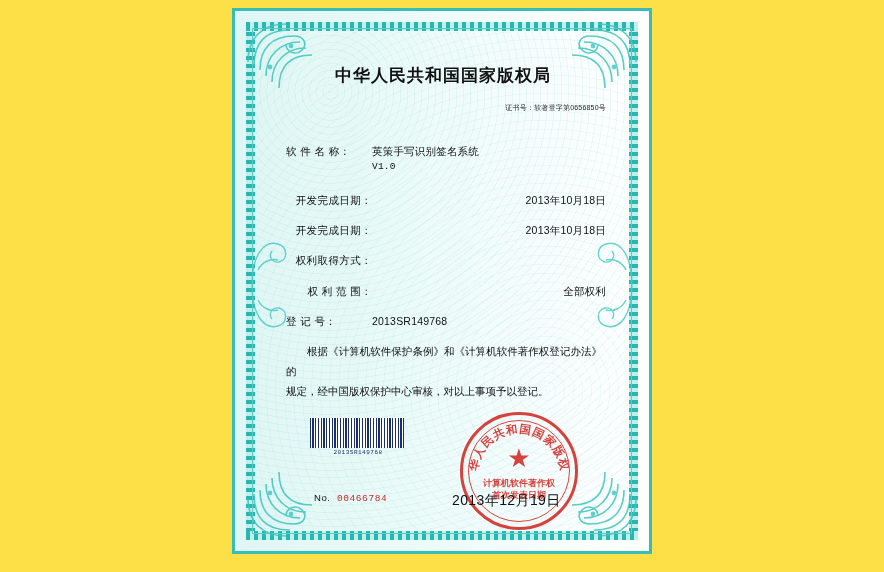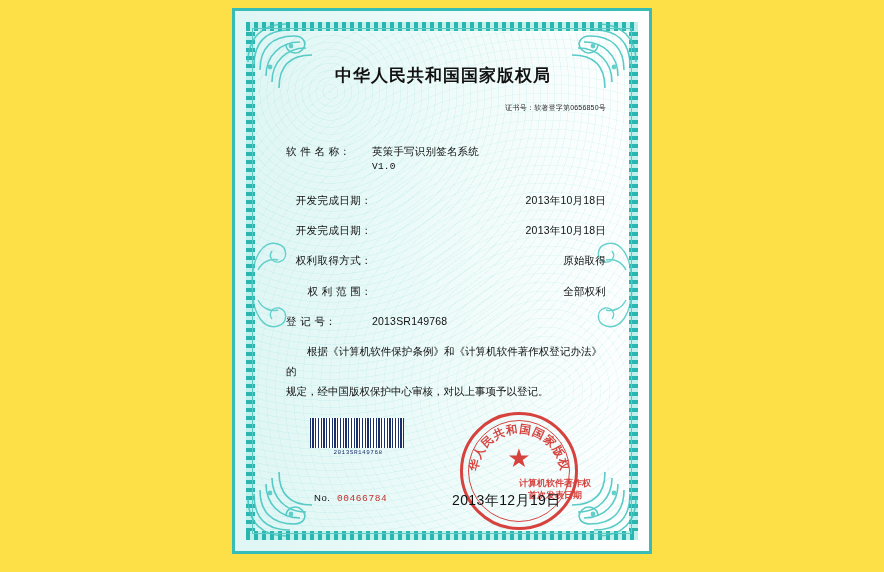--- a/index.html
+++ b/index.html
@@ -245,21 +245,20 @@
   .seal-bottom {
     position: absolute;
     width: 100%;
     top: 62px;
     text-align: center;
     font-family: "Liberation Serif", serif;
     font-size: 9px;
     font-weight: bold;
     line-height: 1.35;
     color: #d4342f;
-    padding-left: 36px;
   }
 
   
   .serial {
     position: absolute;
     left: 44px;
     top: 452px;
     font-family: "Liberation Mono", monospace;
     font-size: 9.5px;
     color: #c2302c;
@@ -380,21 +379,20 @@
         <div class="field-value">2013年10月18日</div>
       </div>
 
       <div class="field-row row-gap-md">
         <div class="field-label">开发完成日期：</div>
         <div class="field-value">2013年10月18日</div>
       </div>
 
       <div class="field-row row-gap-md">
         <div class="field-label">权利取得方式：</div>
-        <div class="field-value">原始取得</div>
       </div>
 
       <div class="field-row row-gap-md">
         <div class="field-label">权 利 范 围：</div>
         <div class="field-value">全部权利</div>
       </div>
 
       <div class="field-row">
         <div class="field-label">登 记 号：</div>
         <div class="field-value">2013SR149768</div>

